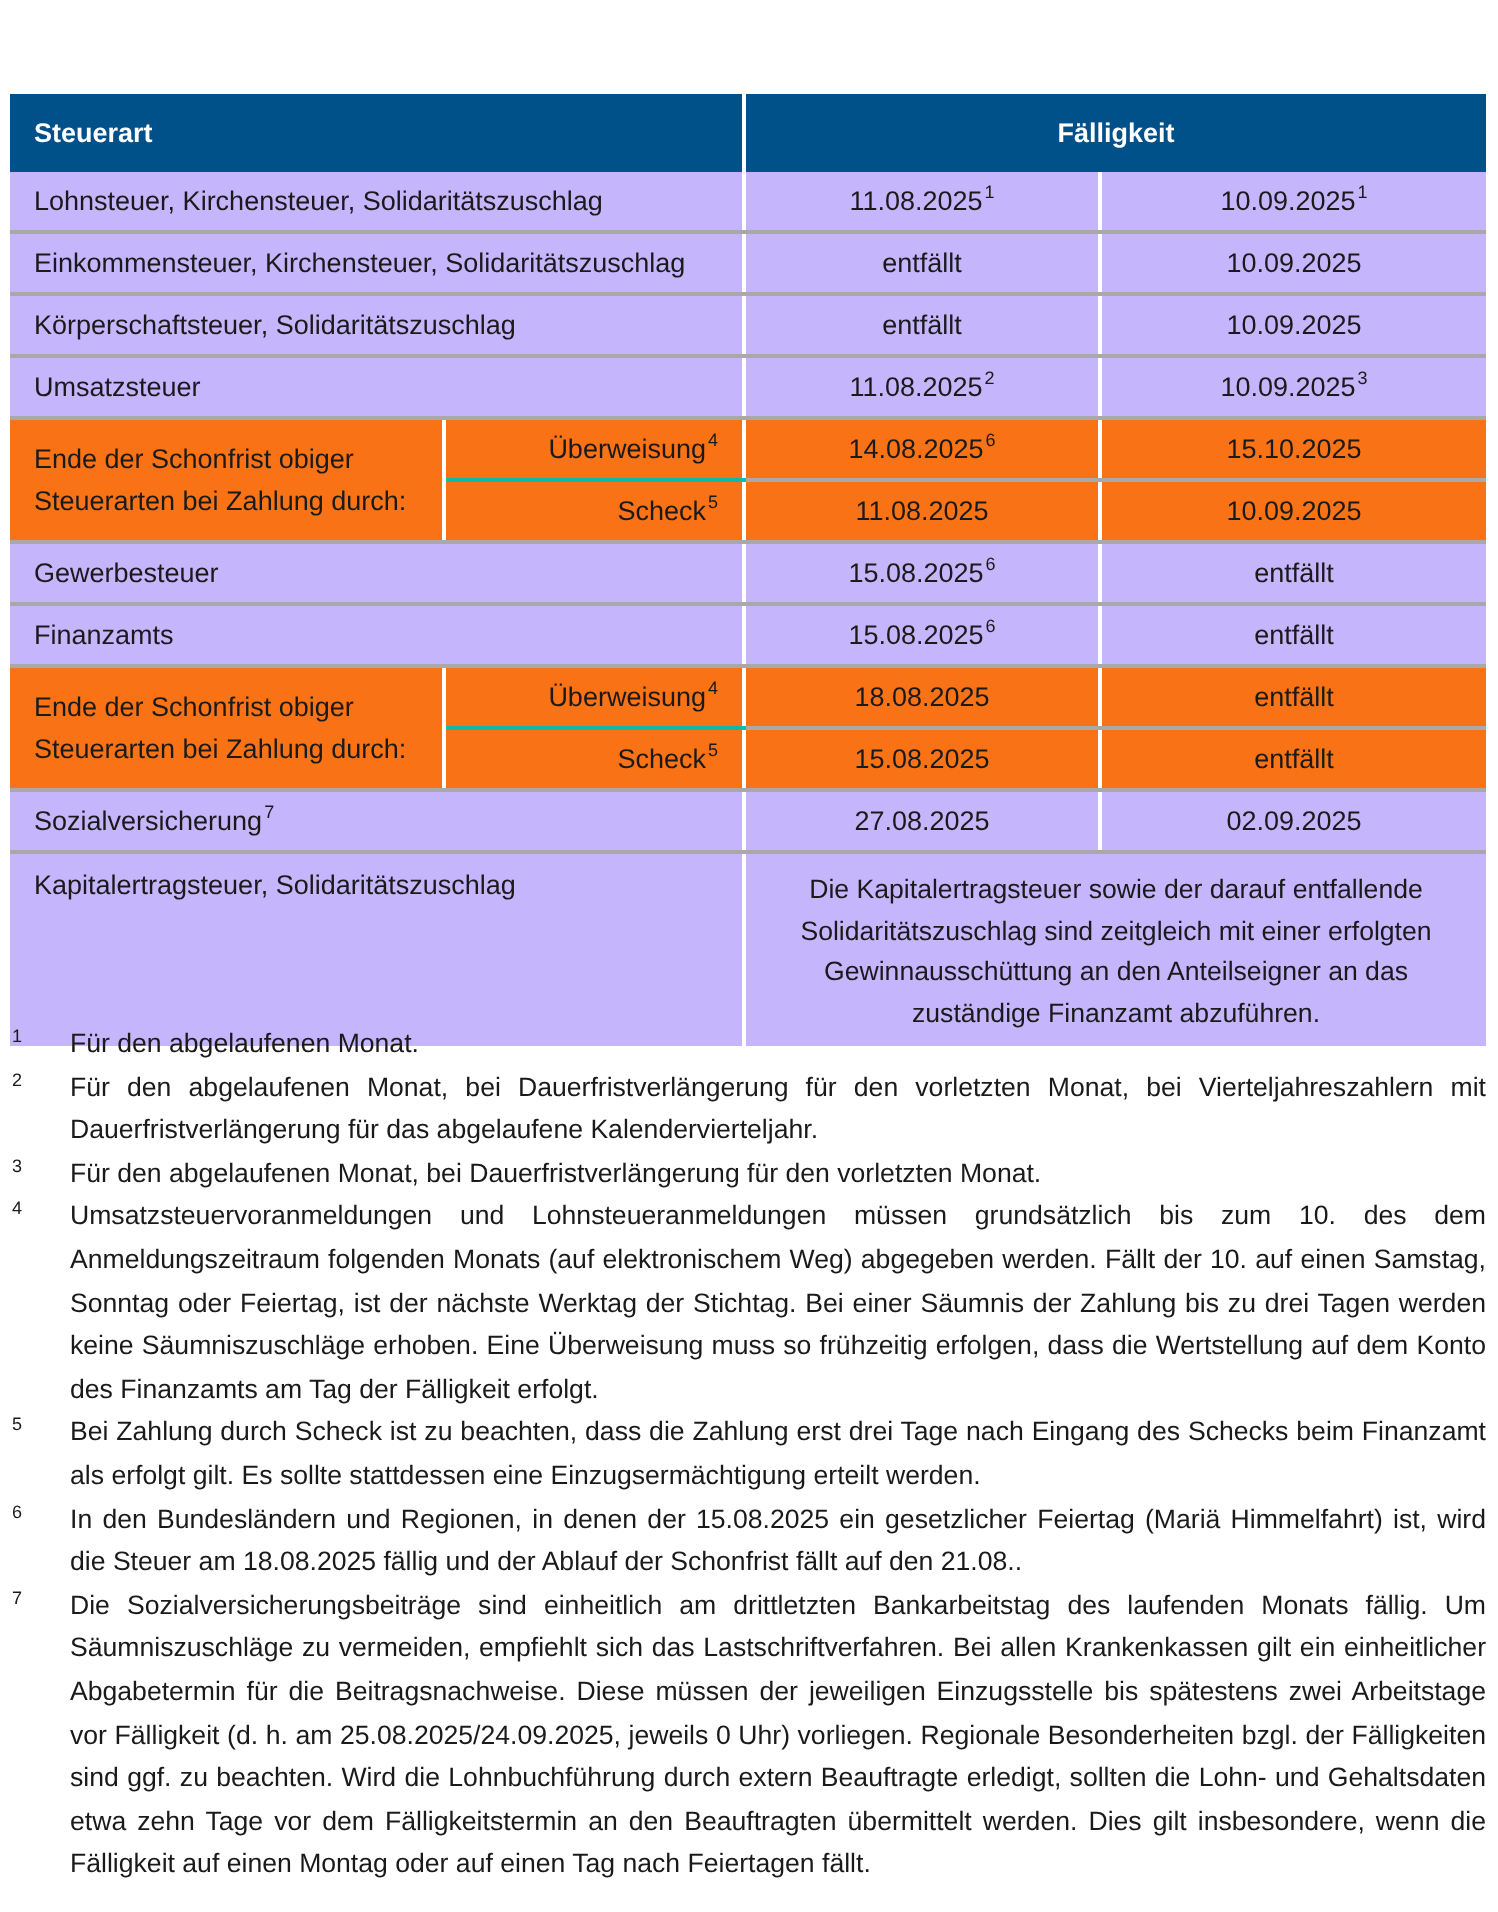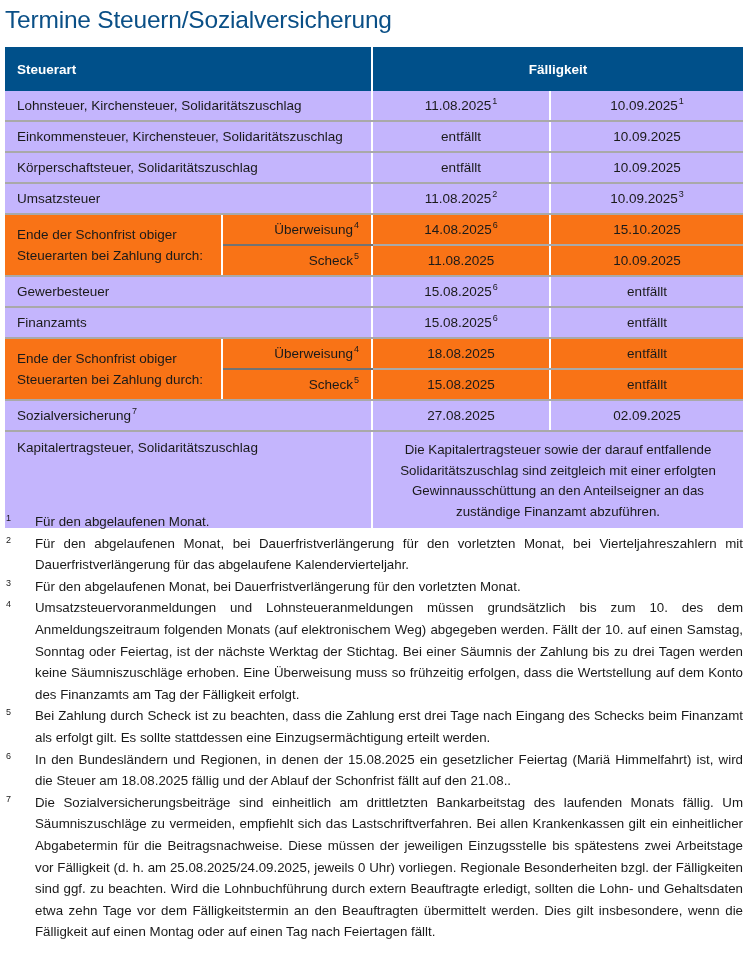--- a/index.html
+++ b/index.html
@@ -1,44 +1,43 @@
 <!DOCTYPE html>
 <html><head>
 <meta charset="utf-8">
 <style>
   html, body { margin: 0; padding: 0; background: #ffffff; }
   body { width: 749px; height: 956px; overflow: hidden; font-family: "Liberation Sans", "DejaVu Sans", sans-serif; color: #1a1a1a; position: relative; }
   .title-bar { position: absolute; left: 5px; top: 2px; width: 738px; height: 36px; display: flex; justify-content: space-between; align-items: center; color: #0a4f86; font-size: 24.5px; letter-spacing: -0.2px; }
   .title-bar span { white-space: nowrap; }
   table.main { position: absolute; left: 5px; top: 47px; width: 738px; border-collapse: collapse; table-layout: fixed; font-size: 13.5px; }
-  table.main th { background: #00508a; color: #ffffff; font-weight: bold; height: 44px; padding: 0 12px; font-size: 13.5px; }
+  table.main th { background: #00508a; color: #ffffff; font-weight: bold; height: 15px; padding: 12px 12px; font-size: 13.5px; }
   table.main th.col-a { text-align: left; border-right: 2px solid #ffffff; }
   table.main th.col-b { text-align: center; }
   table.main td { height: 29px; padding: 0 12px; border-bottom: 2px solid #a9a9a9; background: #c4b5fd; vertical-align: middle; white-space: nowrap; }
   table.main tr.light td { background: #f97316; }
   table.main td.c { text-align: center; }
   table.main td.r { text-align: right; }
   table.main td.sep-left { border-left: 2px solid #ffffff; }
   table.main td.vsep { border-right: 2px solid #ffffff; }
-  table.main td.inner-bottom { border-bottom: 2px solid #737373; }
+  table.main td.inner-bottom { border-bottom: 2px solid #14b8a6; }
   table.main td.multiline { white-space: normal; vertical-align: middle; line-height: 21px; }
   table.main td.top { vertical-align: top; padding-top: 8px; }
   table.main tr.last td { border-bottom: none; height: auto; }
   table.main td.note { white-space: normal; text-align: center; line-height: 20.5px; padding: 8px 24px 6px 24px; font-size: 13.3px; }
   sup { font-size: 9px; vertical-align: 0; position: relative; top: -6px; margin-left: 1px; }
   .footnotes { position: absolute; left: 5px; top: 511px; width: 738px; font-size: 13.3px; line-height: 21.6px; }
   .fn { display: flex; }
   .fn .num { width: 29px; flex: none; font-size: 9px; position: relative; top: -3px; padding-left: 1px; }
   .fn .txt { flex: 1; text-align: justify; }
 </style>
 </head>
 <body>
 
 <div class="title-bar">
-  <span>Termine Steuern/Sozialversicherung</span>
 </div>
 
 <table class="main">
   <colgroup>
     <col style="width:217px">
       <col style="width:150px">
       <col style="width:178px">
       <col style="width:193px">
   </colgroup>
   <thead>

